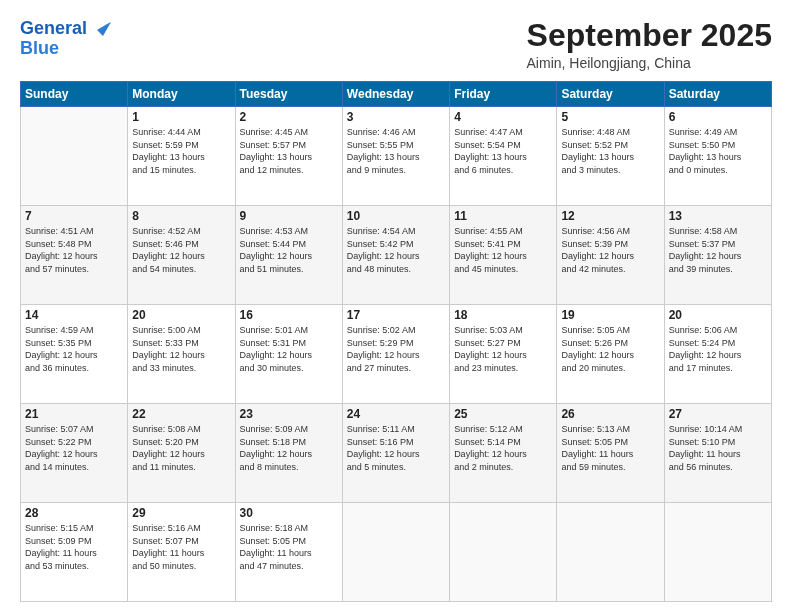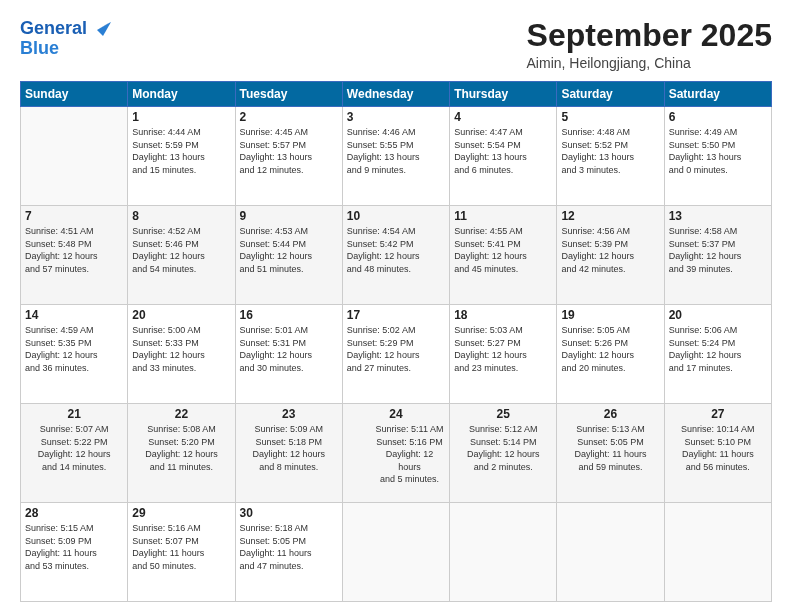--- a/index.html
+++ b/index.html
@@ -108,21 +108,21 @@
     </div>
   </div>
 
   <table class="calendar">
     <thead>
       <tr>
       <th>Sunday</th>
           <th>Monday</th>
           <th>Tuesday</th>
           <th>Wednesday</th>
-          <th>Thursday</th>
+          <th>Friday</th>
           <th>Saturday</th>
           <th>Saturday</th>
         </tr>
     </thead>
     <tbody id="calendar-body">
     <tr>
           <td class="empty-cell"></td>
           <td>
             <div class="day-num">1</div>
             <div class="day-info" style="white-space: pre-line;">Sunrise: 4:44 AM
@@ -261,21 +261,21 @@
 and 20 minutes.</div>
           </td>
           <td>
             <div class="day-num">20</div>
             <div class="day-info" style="white-space: pre-line;">Sunrise: 5:06 AM
 Sunset: 5:24 PM
 Daylight: 12 hours
 and 17 minutes.</div>
           </td>
         </tr>
-        <tr style="background: rgb(245, 245, 245); text-align: center;">
+        <tr style="background: rgb(245, 245, 245);">
           <td>
             <div class="day-num">21</div>
             <div class="day-info" style="white-space: pre-line;">Sunrise: 5:07 AM
 Sunset: 5:22 PM
 Daylight: 12 hours
 and 14 minutes.</div>
           </td>
           <td>
             <div class="day-num">22</div>
             <div class="day-info" style="white-space: pre-line;">Sunrise: 5:08 AM
@@ -285,21 +285,21 @@
           </td>
           <td>
             <div class="day-num">23</div>
             <div class="day-info" style="white-space: pre-line;">Sunrise: 5:09 AM
 Sunset: 5:18 PM
 Daylight: 12 hours
 and 8 minutes.</div>
           </td>
           <td>
             <div class="day-num">24</div>
-            <div class="day-info" style="white-space: pre-line; margin-left: 27px;">Sunrise: 5:11 AM
+            <div class="day-info" style="white-space: pre-line;">Sunrise: 5:11 AM
 Sunset: 5:16 PM
 Daylight: 12 hours
 and 5 minutes.</div>
           </td>
           <td>
             <div class="day-num">25</div>
             <div class="day-info" style="white-space: pre-line;">Sunrise: 5:12 AM
 Sunset: 5:14 PM
 Daylight: 12 hours
 and 2 minutes.</div>

